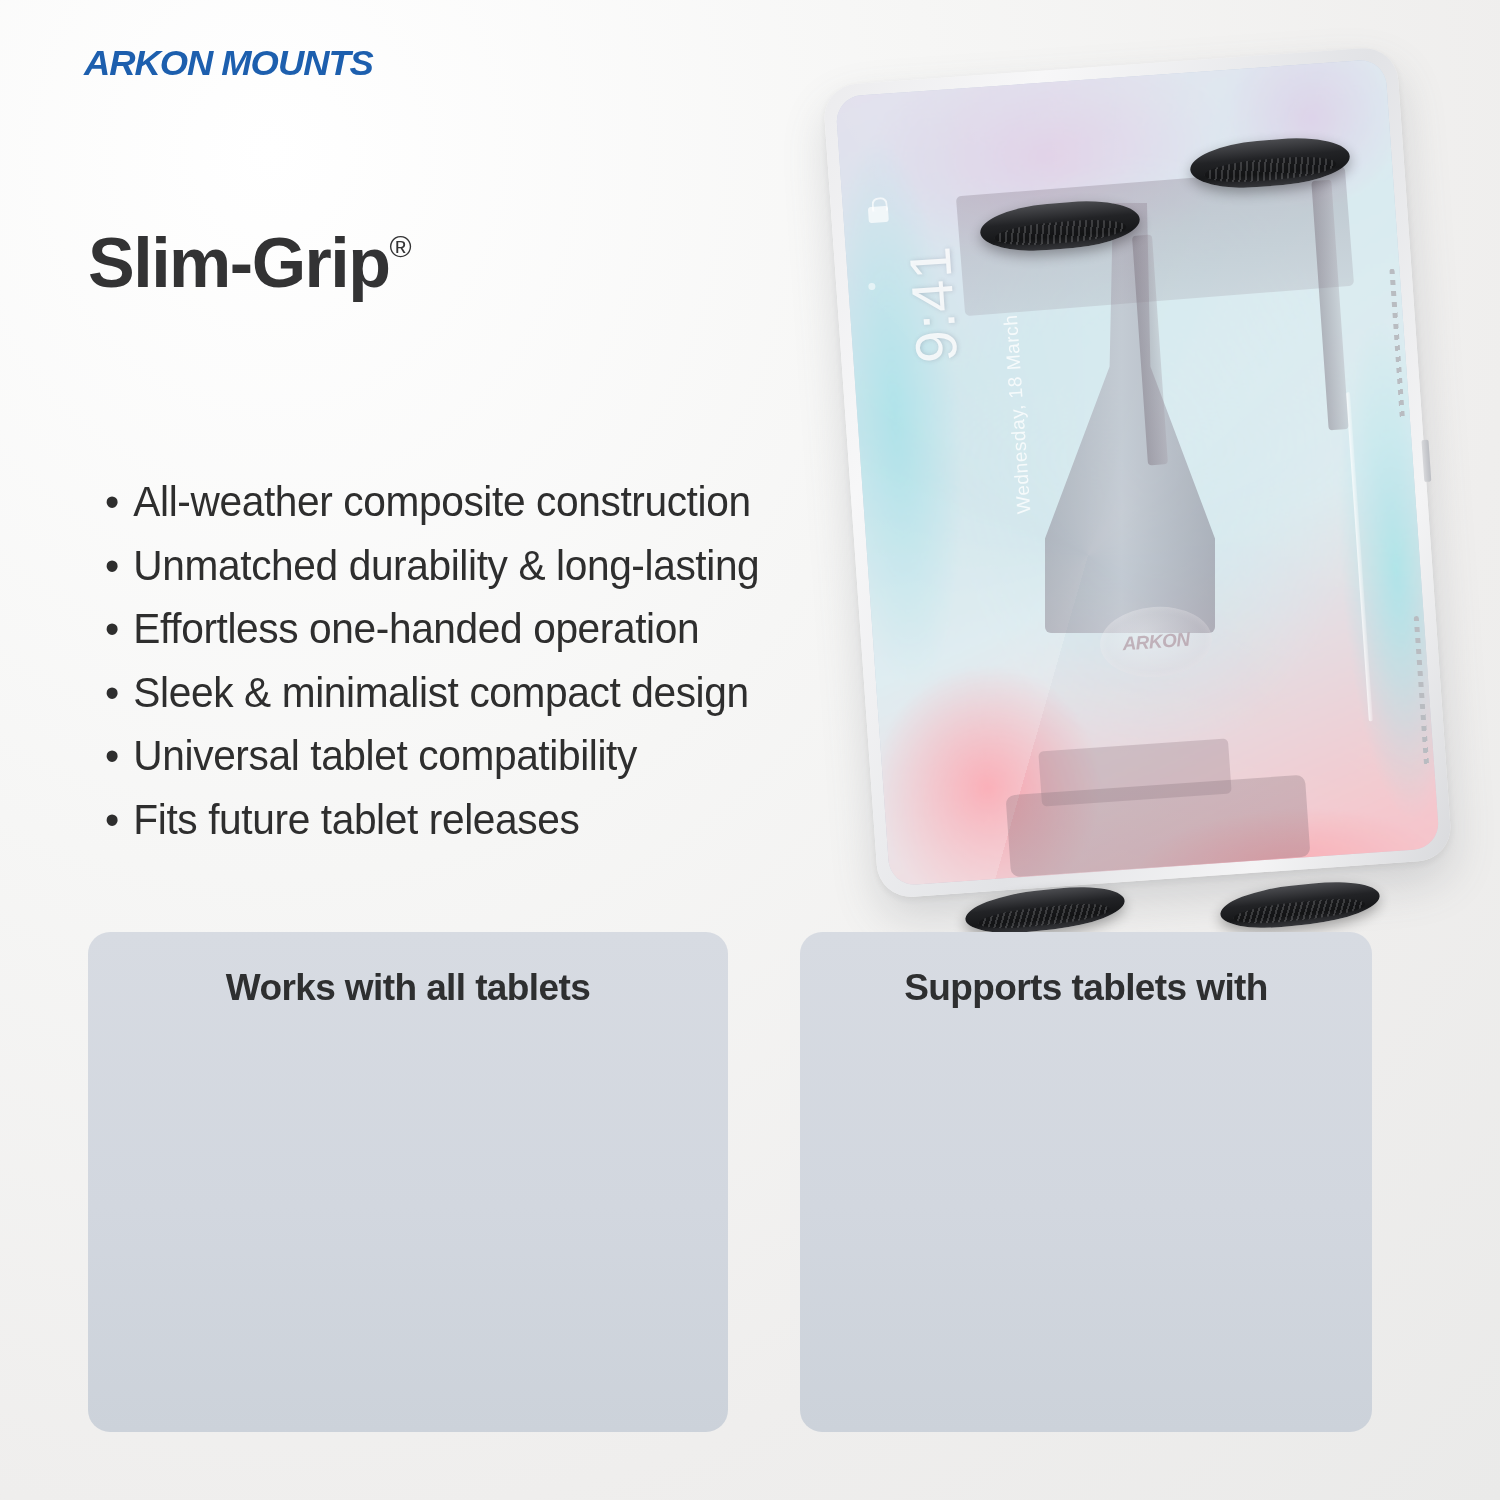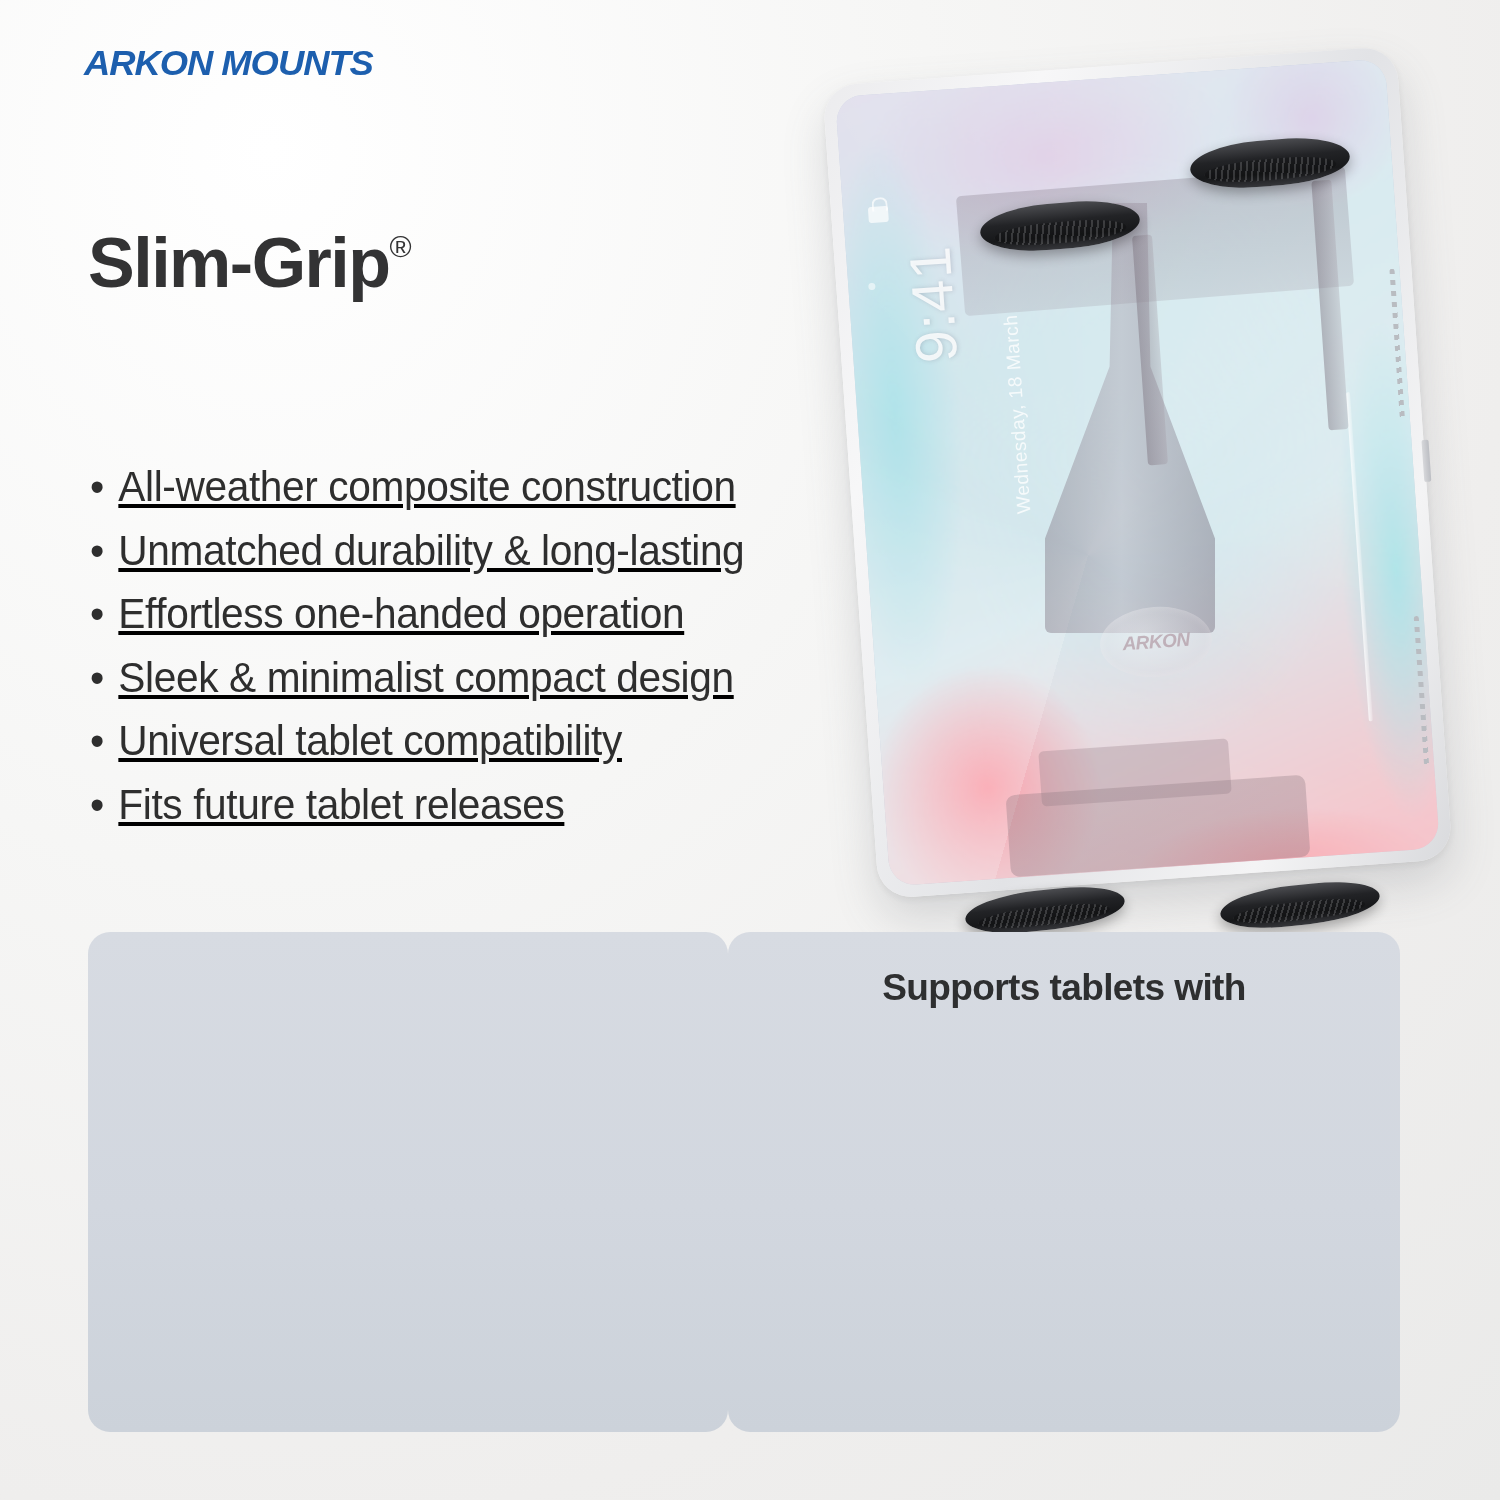--- a/index.html
+++ b/index.html
@@ -32,21 +32,21 @@
     position:absolute;left:88px;top:224px;
     font-size:70px;line-height:1.12;
     font-weight:bold;color:#333334;
     letter-spacing:-1.5px;
   }
   .headline sup{font-size:30px;vertical-align:30px;font-weight:normal;}
 
   
   .bullets{
     position:absolute;left:90px;top:455px;
-    margin:0;padding:0;list-style:none;text-decoration:underline;
+    margin:15px;padding:0;list-style:none;
   }
   .bullets li{
     font-size:43px;line-height:63.5px;
     color:#2e2e2e;
     letter-spacing:-0.4px;
     transform:scaleX(.945);
     transform-origin:left center;
     white-space:nowrap;
   }
   .bullets li .b{display:inline-block;width:30px;color:#2e2e2e;}
@@ -196,21 +196,21 @@
   .gs2{left:430px;top:95px;transform:rotate(-4deg);height:250px;}
 
   
   .panel{
     position:absolute;top:932px;height:500px;
     border-radius:22px;
     background:linear-gradient(to bottom,#d7dbe2 0%,#d2d7df 55%,#ccd2da 100%);
     overflow:hidden;
   }
   .panel-left{left:88px;width:640px;}
-  .panel-right{left:728px;width:672px;}
+  .panel-right{left:800px;width:572px;}
   .panel-title{
     position:absolute;left:0;top:30px;width:100%;text-align:center;
     font-size:37px;font-weight:bold;line-height:51px;color:#2e2f30;
     letter-spacing:-.6px;
   }
 </style>
 </head>
 <body>
 
 <div class="page">
@@ -261,21 +261,21 @@
       <div class="grip grip-tl"></div>
       <div class="grip grip-tr"></div>
       <div class="grip grip-bl"></div>
       <div class="grip grip-br"></div>
     </div>
 
   </div>
 
   <div class="panel panel-left">
     <div class="panel-title">
-      <br>
+      <span>Works with all tablets</span><br>
     </div>
 
   </div>
 
   <div class="panel panel-right">
     <div class="panel-title">
       <span>Supports tablets with</span><br>
     </div>
 
   </div>

